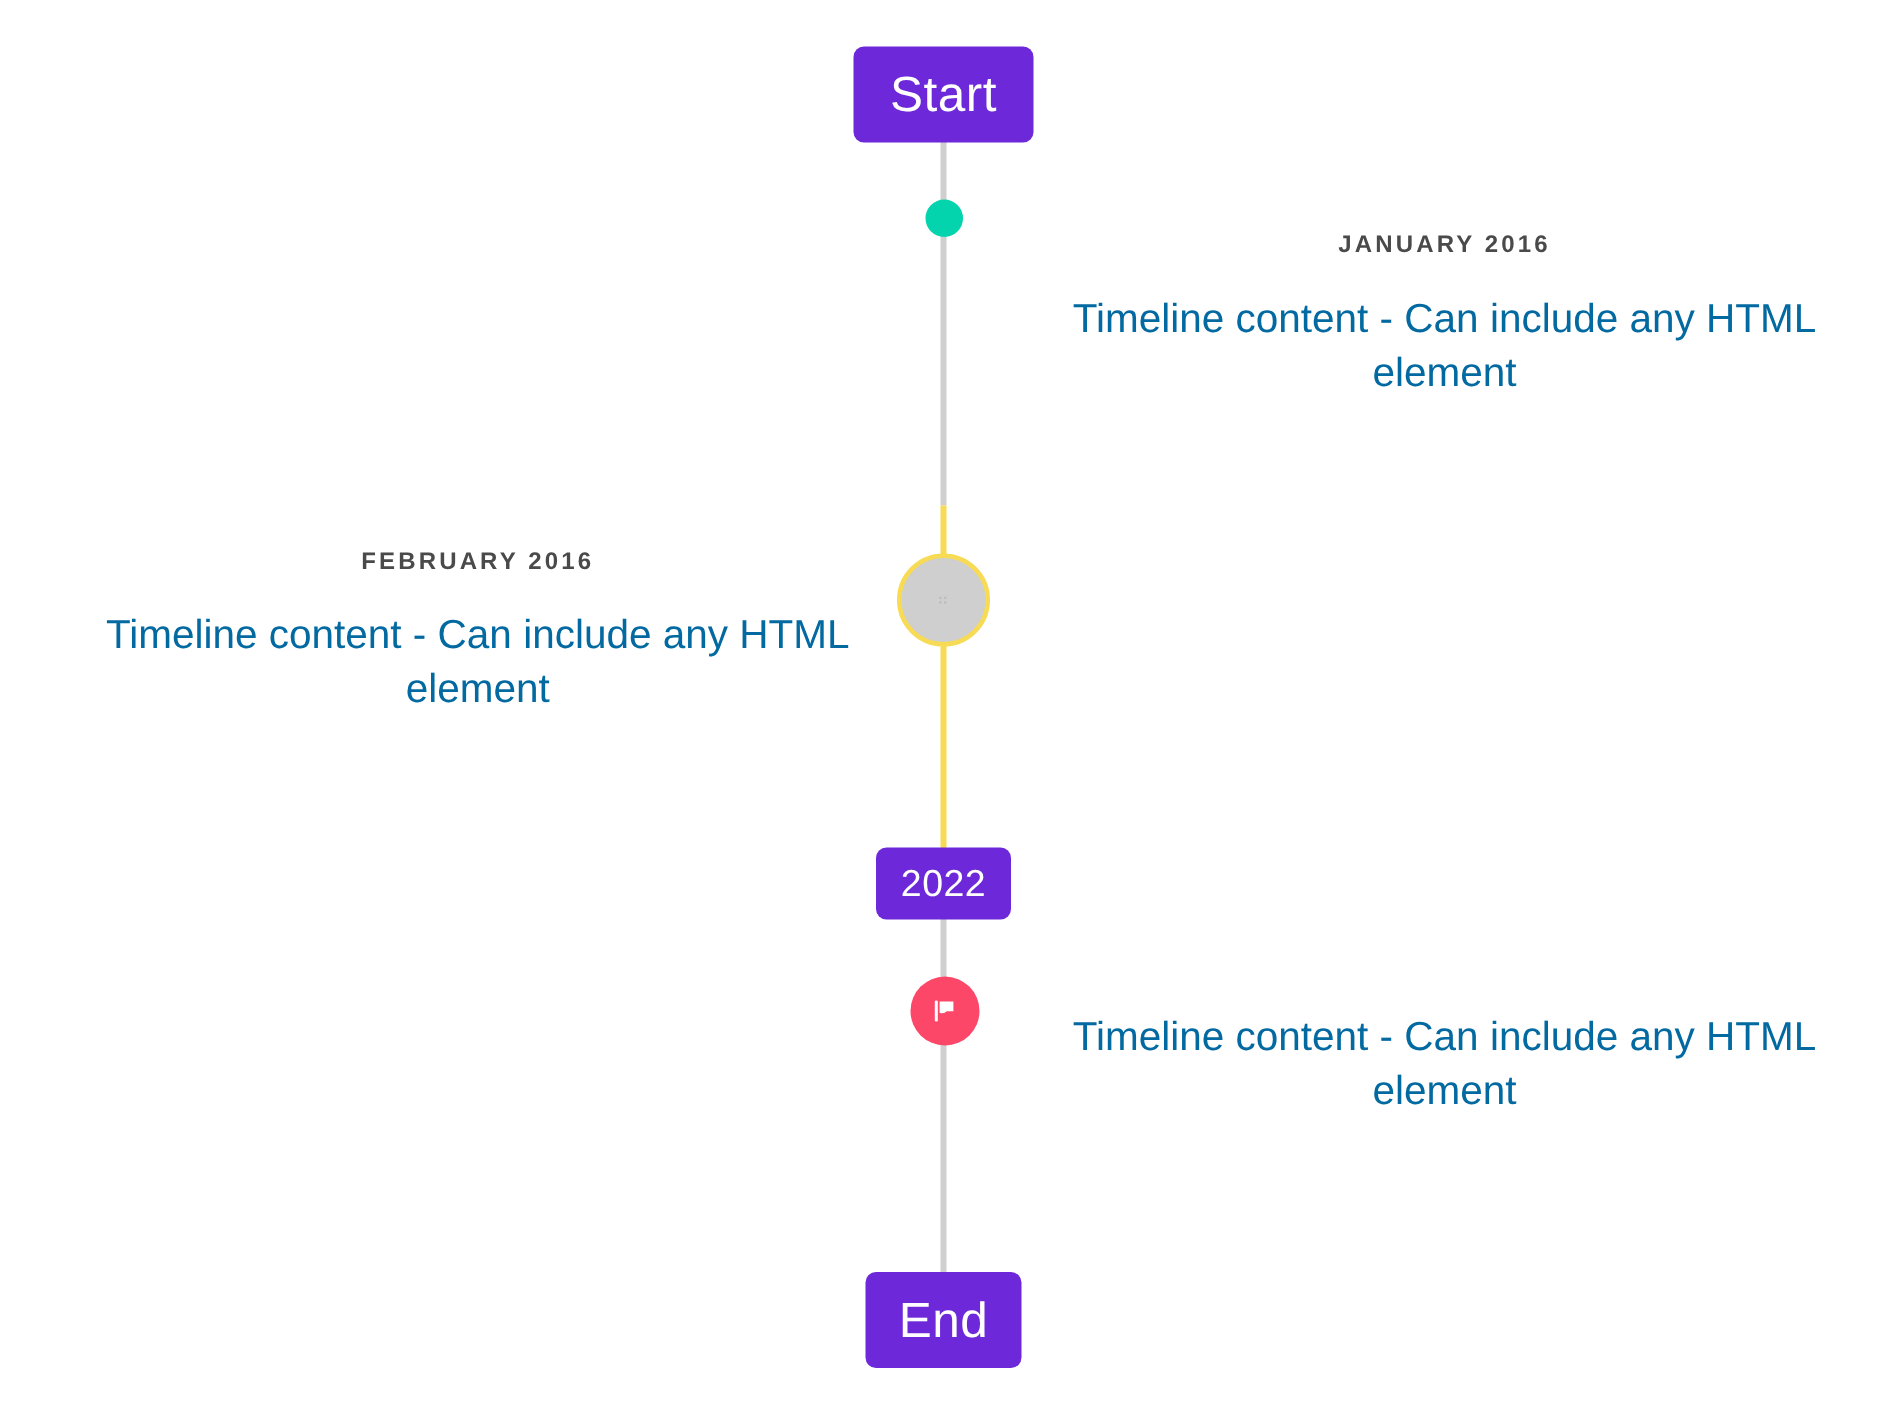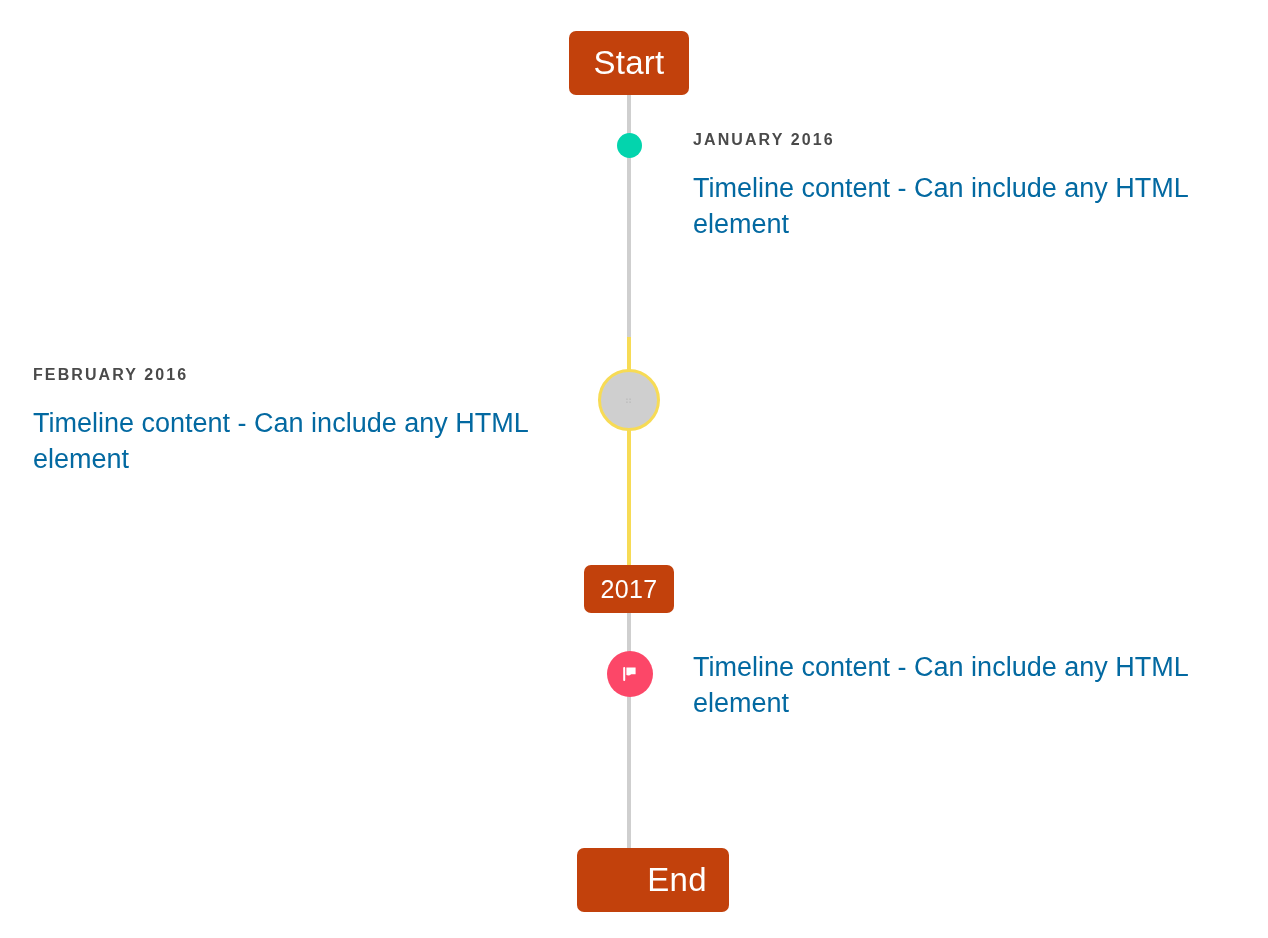--- a/index.html
+++ b/index.html
@@ -28,21 +28,21 @@
     width: 4px;
     background: #cfcfcf;
   }
   .rail-top      { top: 92px;  height: 245px; }
   .rail-yellow   { top: 337px; height: 232px; background: #f7db55; }
   .rail-bottom   { top: 609px; height: 245px; }
 
   
   .badge {
     position: absolute;
-    background: #c2410c;
+    background: #6d28d9;
     color: #ffffff;
     border-radius: 7px;
     display: flex;
     align-items: center;
     justify-content: center;
     font-weight: 400;
     letter-spacing: 0.3px;
     z-index: 4;
     text-align: center;
   }
@@ -53,21 +53,20 @@
   }
   .badge-mid {
     left: 584px; top: 565px;
     width: 90px; height: 48px;
     font-size: 25px;
   }
   .badge-end {
     left: 577px; top: 848px;
     width: 104px; height: 64px;
     font-size: 33px;
-    padding-left: 48px;
   }
 
   
   .marker {
     position: absolute;
     border-radius: 50%;
     z-index: 5;
     display: flex;
     align-items: center;
     justify-content: center;
@@ -95,22 +94,22 @@
     left: 607px; top: 651px;
     width: 46px; height: 46px;
     background: #fc4768;
   }
   .marker-flag svg { display: block; }
 
   
   .entry {
     position: absolute;
   }
-  .entry-right { left: 693px; width: 540px; text-align: left; }
-  .entry-left  { left: 33px;  width: 525px; text-align: left; }
+  .entry-right { left: 693px; width: 540px; text-align: center; margin-top: 24px; }
+  .entry-left  { left: 56px;  width: 525px; text-align: center; }
 
   .entry-date {
     font-size: 16px;
     font-weight: bold;
     letter-spacing: 2.1px;
     color: #4a4a4a;
     margin: 0 0 22px 0;
     white-space: nowrap;
   }
   .entry-body {
@@ -143,21 +142,21 @@
   </div>
 
   <div class="marker marker-ring">
     <span class="ring-glyph">⠶</span>
   </div>
   <div class="entry entry-left entry-feb">
     <p class="entry-date">FEBRUARY 2016</p>
     <p class="entry-body">Timeline content - Can include any HTML element</p>
   </div>
 
-  <div class="badge badge-mid">2017</div>
+  <div class="badge badge-mid">2022</div>
 
   <div class="marker marker-flag">
     <svg width="22" height="22" viewBox="0 0 22 22" aria-hidden="true">
       <rect x="4.2" y="4" width="2" height="14" rx="0.9" fill="#ffffff"></rect>
       <path d="M7.4 4.6 h9.2 v6.6 h-4.4 a4.6 4.6 0 0 1 -4.8 0.9 z" fill="#ffffff"></path>
     </svg>
   </div>
   <div class="entry entry-right entry-mar">
     <p class="entry-body">Timeline content - Can include any HTML element</p>
   </div>

